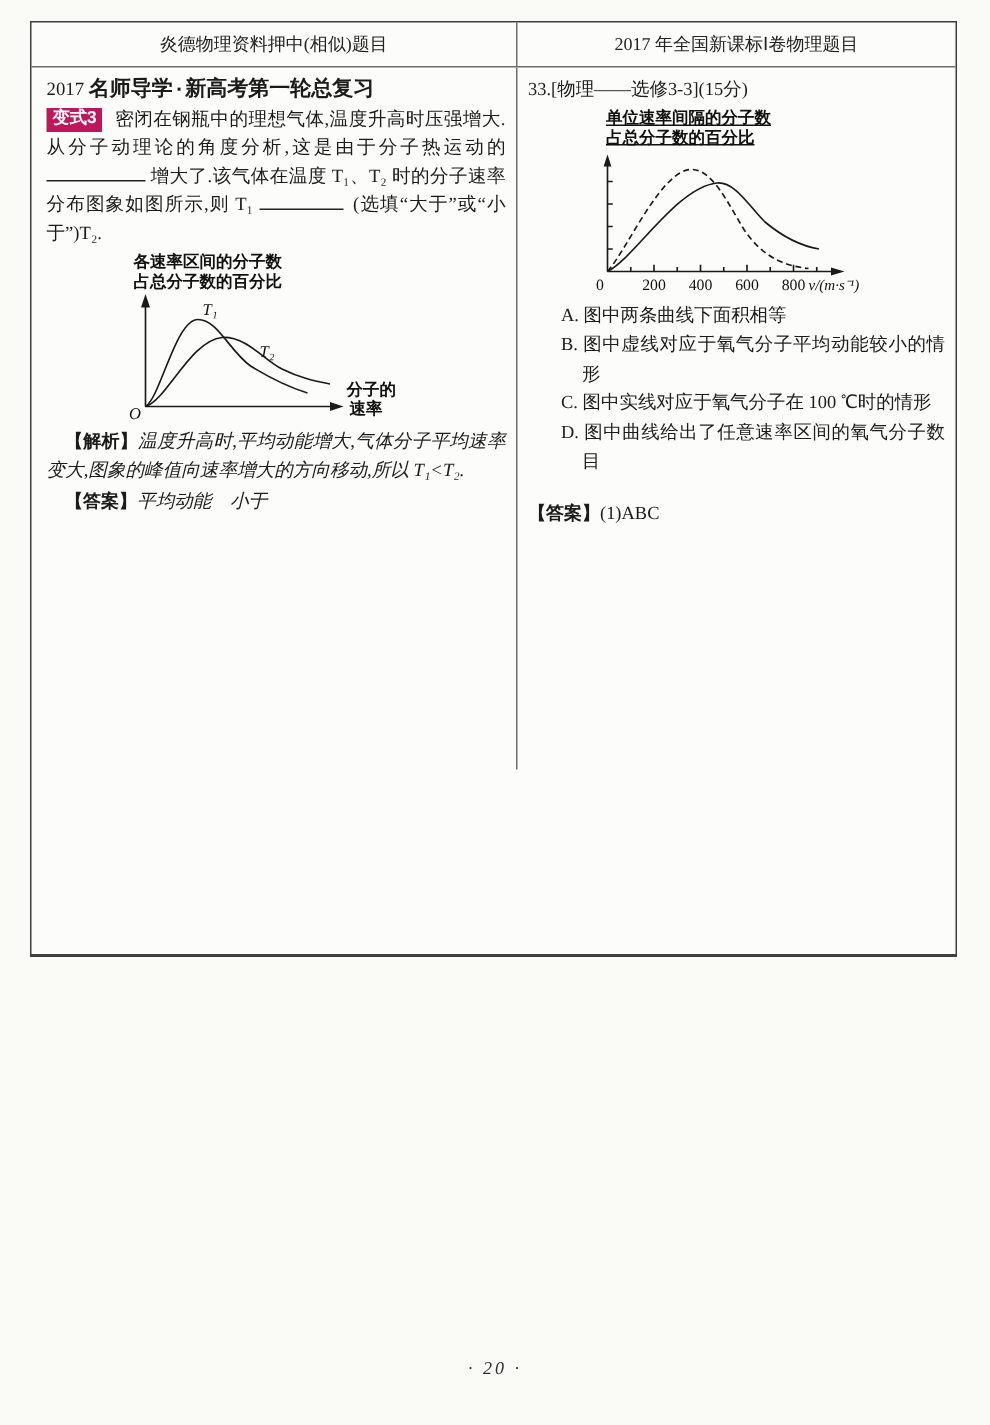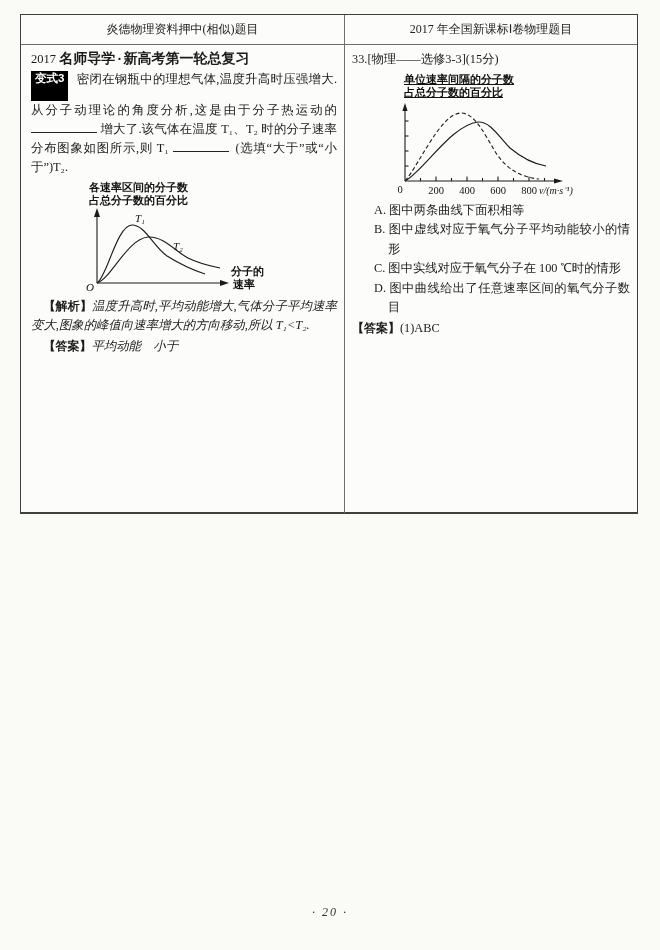--- a/index.html
+++ b/index.html
@@ -9,44 +9,44 @@
     font-family: "Liberation Serif", serif;
     color: #1b1b1b;
     position: relative;
     overflow: hidden;
   }
   .page { position: relative; width: 660px; height: 950px; }
 
   
   .sheet {
     position: absolute; left: 20px; top: 14px;
-    width: 618px; height: 500px;
+    width: 618px; height: 624px;
     border: 1.5px solid #3f3f3f;
     border-bottom-width: 2.5px;
     background: #fcfcfa;
   }
   .thead { display: flex; height: 30px; border-bottom: 1px solid #6e6e6e; }
   .th { line-height: 29px; text-align: center; font-size: 12px; color: #222; }
   .th-left  { width: 324px; border-right: 1px solid #6e6e6e; }
   .th-right { flex: 1; }
 
   .tbody { display: flex; height: 468px; }
   .col-left  { width: 324px; border-right: 1px solid #6e6e6e; padding: 4px 7px 0 10px; }
   .col-right { flex: 1; padding: 5px 7px 0 7px; }
 
   
   .book-title { font-size: 12.5px; margin: 1px 0 2px; white-space: nowrap; }
   .book-title .yr { font-weight: normal; }
   .book-title .bt { font-weight: bold; font-family: Liberation Mono, monospace; font-size: 14px; }
 
   .prob { font-size: 12.4px; line-height: 19px; text-align: justify; }
   .badge {
-    display: inline-block; background: #000000; color: #fff;
+    display: inline-block; background: #be185d; color: #fff;
     font-family: "Liberation Sans", sans-serif; font-weight: bold;
-    font-size: 11.5px; line-height: 15px; padding: 0 4px 15px;
+    font-size: 11.5px; line-height: 15px; padding: 0 4px 1px;
     margin-right: 5px; vertical-align: 1px;
   }
   .blank { display: inline-block; border-bottom: 1px solid #222; height: 13px; }
   .blank-a { width: 66px; }
   .blank-b { width: 56px; margin-right: 3px; }
   .blank-c { width: 33px; margin: 0 2px; }
 
   .chart-left { margin: 4px 0 2px 42px; }
   .chart-title {
     font-family: "Liberation Sans", sans-serif; font-weight: bold;
@@ -65,21 +65,21 @@
   .chart-right { margin: 3px 0 2px 12px; }
   .ylabel {
     font-family: "Liberation Sans", sans-serif; font-weight: bold;
     font-size: 11px; line-height: 13px; margin-left: 40px; color: #111; text-decoration: underline;
   }
   .chart-right svg { margin-left: 27px; margin-top: 2px; }
 
   .options { margin-left: 22px; }
   .option { padding-left: 14px; text-indent: -14px; font-size: 12.3px; line-height: 19.5px; text-align: justify; }
 
-  .r-answer { margin-top: 1px; font-size: 12.3px; line-height: 19px; }
+  .r-answer { margin-top: 15px; font-size: 12.3px; line-height: 19px; }
 
   
   .ax { stroke: #1a1a1a; stroke-width: 1.1; fill: none; }
   .curve { stroke: #1a1a1a; stroke-width: 1.1; fill: none; }
   .dashedc { stroke-dasharray: 4,2.5; }
   .ah { fill: #1a1a1a; stroke: none; }
   .svgt { font-family: "Liberation Serif", serif; font-size: 11px; font-style: italic; fill: #111; }
   .svgn { font-family: "Liberation Serif", serif; font-size: 10.5px; font-style: normal; fill: #111; }
   .svgh { font-family: "Liberation Sans", sans-serif; font-weight: bold; font-size: 11px; font-style: normal; fill: #111; }
 

